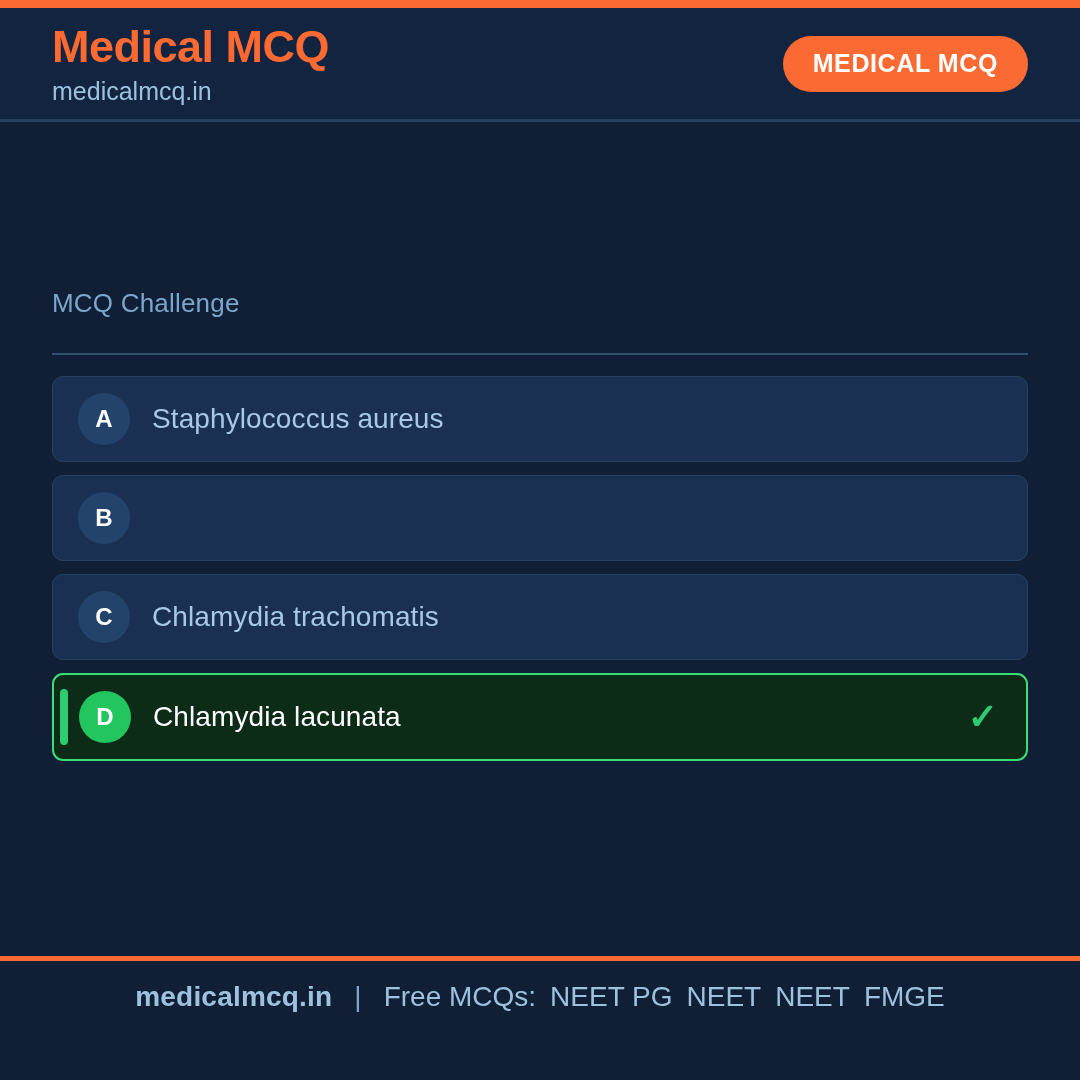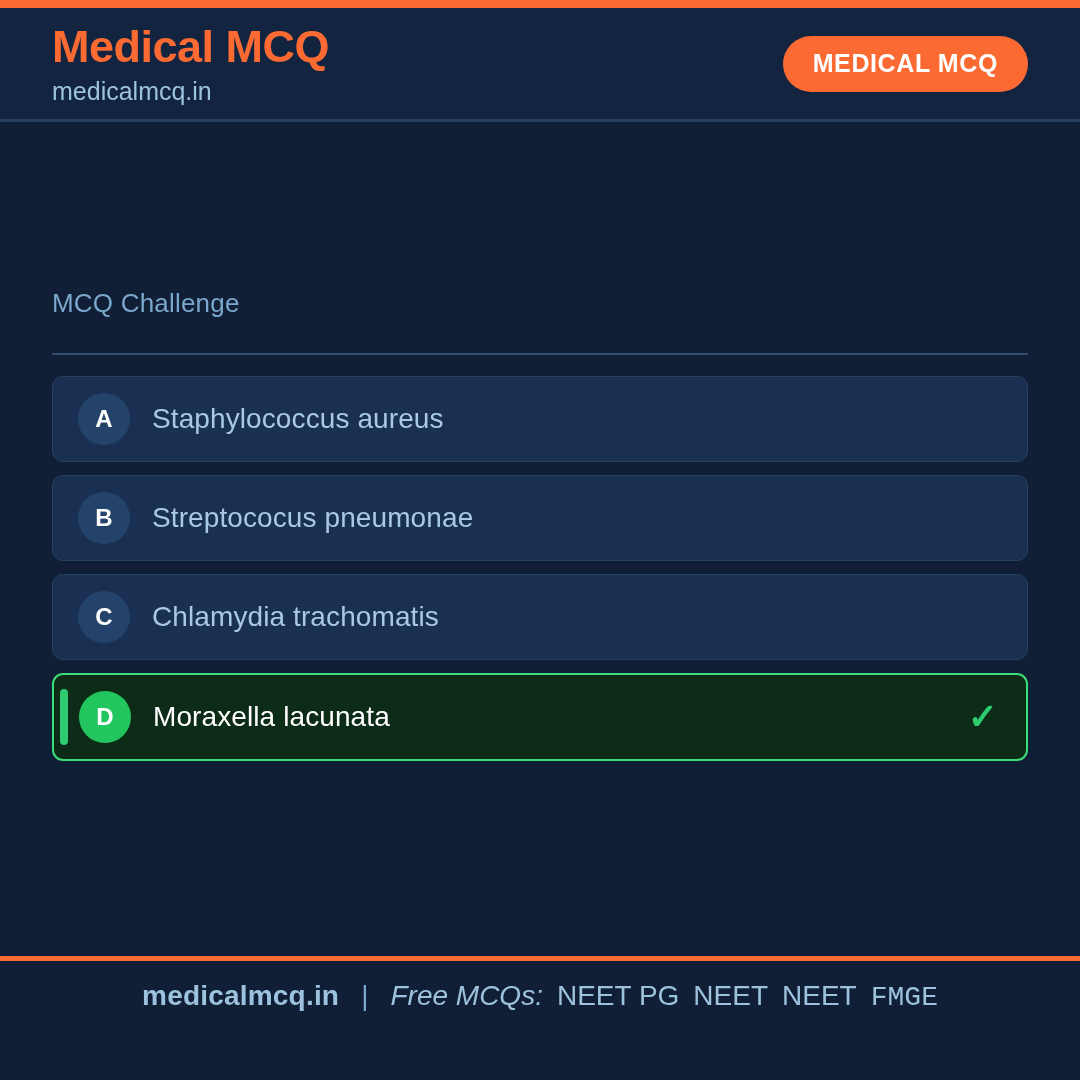--- a/index.html
+++ b/index.html
@@ -222,24 +222,24 @@
   .footer-site {
     font-weight: bold;
     letter-spacing: 0.2px;
   }
 
   .footer-sep {
     margin: 0 22px;
     color: #7ba7cc;
   }
 
-  .footer-label { margin-right: 14px; font-style: italic; }
+  .footer-label { margin-right: 14px; }
 
   .footer-exam { margin-right: 14px; }
-  .footer-exam:last-child { margin-right: 0; font-family: Liberation Mono, monospace; }
+  .footer-exam:last-child { margin-right: 0; }
 </style>
 </head>
 <body>
 
 <div class="page">
 
   <div class="top-accent"></div>
 
   <div class="header">
     <div class="brand">
@@ -262,35 +262,34 @@
       <div class="option">
 
         <div class="badge">A</div>
         <div class="option-text">Staphylococcus aureus</div>
         <div class="check-icon"></div>
       </div>
 
       <div class="option">
 
         <div class="badge">B</div>
-        <div class="option-text">Streptococus pneumonae</div>
         <div class="check-icon"></div>
       </div>
 
       <div class="option">
 
         <div class="badge">C</div>
         <div class="option-text">Chlamydia trachomatis</div>
         <div class="check-icon"></div>
       </div>
 
       <div class="option correct">
         <div class="accent-bar"></div>
         <div class="badge">D</div>
-        <div class="option-text">Moraxella lacunata</div>
+        <div class="option-text">Chlamydia lacunata</div>
         <div class="check-icon">✓</div>
       </div>
 
     </div>
   </div>
 
   <div class="footer">
     <div class="footer-inner">
       <span class="footer-site">medicalmcq.in</span>
       <span class="footer-sep">|</span>

